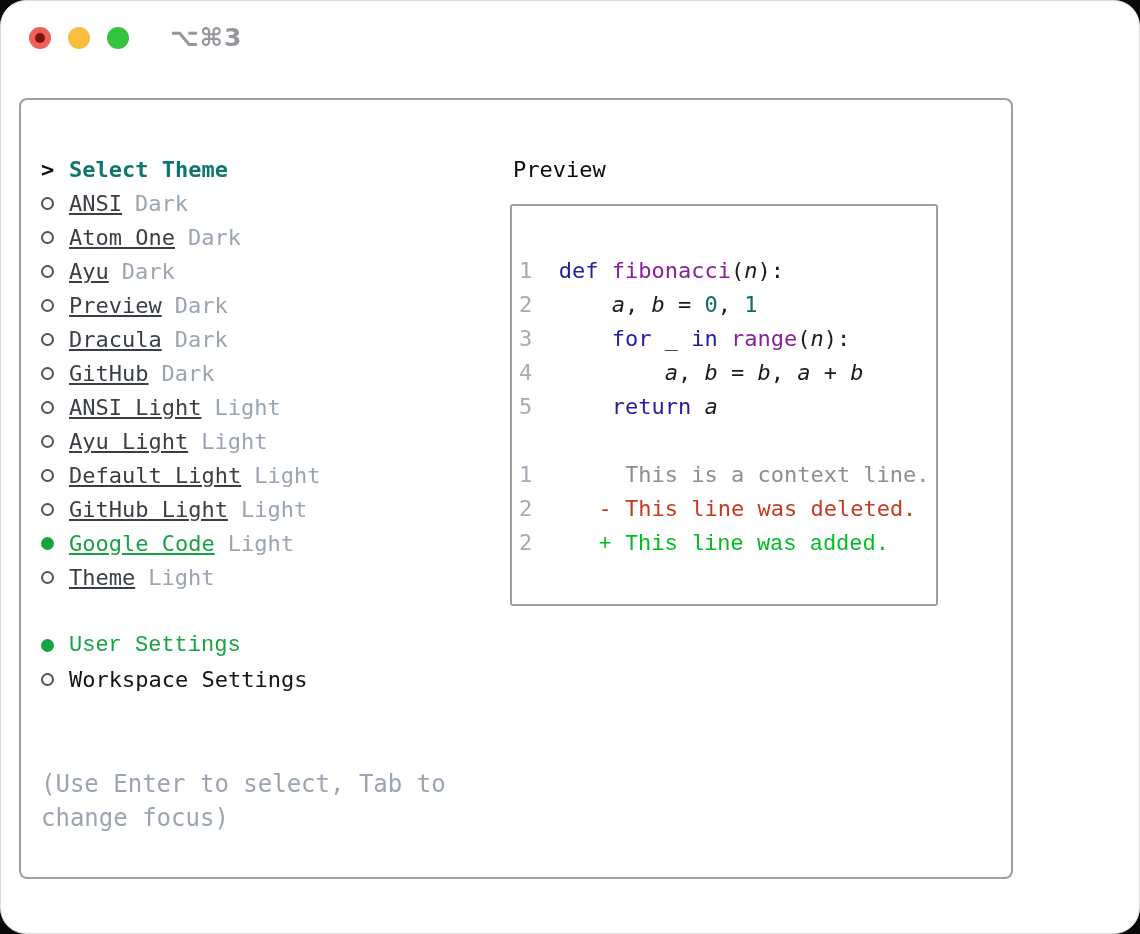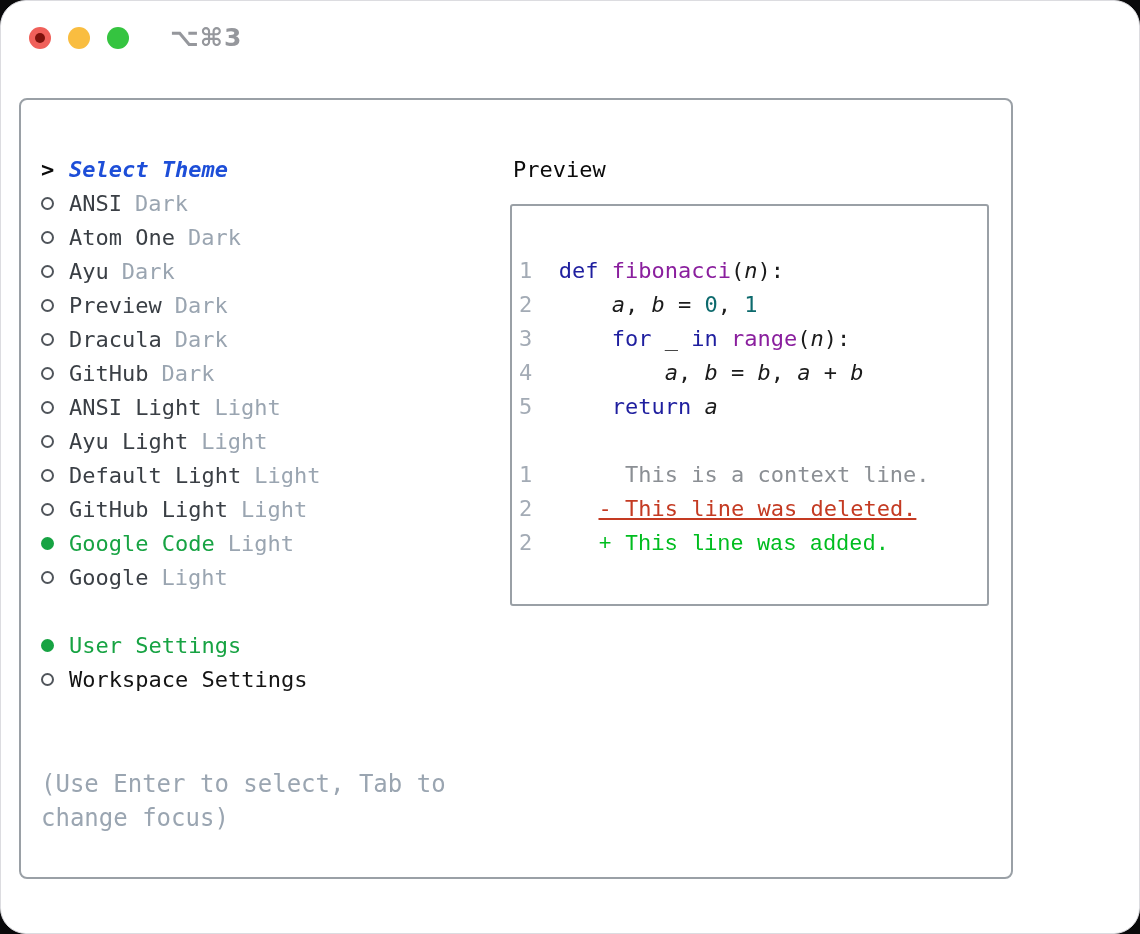--- a/index.html
+++ b/index.html
@@ -31,56 +31,56 @@
     position:absolute;left:18px;top:97px;width:994px;height:781px;
     box-sizing:border-box;border:2px solid var(--border);border-radius:8px;
     background:#fff;
   }
   .row{display:flex;align-items:center;height:34px;font-size:22px;}
   .marker{width:28px;flex:0 0 28px;display:flex;align-items:center;}
   .hdr-marker{font-weight:bold;color:#0b0b0b;}
   .radio{width:13px;height:13px;border:2px solid #50555b;border-radius:50%;
     box-sizing:border-box;background:transparent;}
   .radio.on{background:var(--green);border-color:var(--green);}
-  .hdr-label{font-weight:bold;color:#1d4ed8;font-style:italic;}
-  .item-name{color:var(--name);}
+  .hdr-label{font-weight:bold;color:#0f766e;}
+  .item-name{color:var(--name);text-decoration:underline;}
   .item-name.sel{color:var(--green);}
   .item-variant{color:var(--muted);margin-left:13px;}
   .theme-list{position:absolute;left:20px;top:52px;}
   .apply-block{position:absolute;left:20px;top:528px;}
   .apply-label{color:#141414;}
-  .apply-label.sel{color:var(--green);}
+  .apply-label.sel{color:var(--green);font-family:Liberation Mono, monospace;}
   .hint{
     position:absolute;left:20px;top:667px;width:432px;
     font-size:24px;line-height:34px;color:var(--muted);
   }
   
   .preview-title{
     position:absolute;left:492px;top:52px;height:34px;display:flex;align-items:center;
     font-size:22px;font-weight:normal;color:#0b0b0b;
   }
   .preview-box{
-    position:absolute;left:489px;top:104px;width:479px;height:402px;
+    position:absolute;left:489px;top:104px;width:428px;height:402px;
     box-sizing:border-box;border:2px solid var(--border);border-radius:3px;
     overflow:hidden;background:#fff;
   }
   pre.code{
     margin:0;padding:48px 0 0 7px;
     font-family:"DejaVu Sans Mono", monospace;
     font-size:22px;line-height:34px;
   }
   .code-line{height:34px;white-space:pre;}
   .ln{display:inline-block;width:3ch;color:var(--ln);}
   .tok-kwd{color:var(--kwd);}
   .tok-typ{color:var(--typ);}
   .tok-lit{color:var(--lit);}
   .tok-pln{color:var(--pln);}
   .tok-var{color:var(--pln);font-style:italic;}
   .tok-ctx{color:var(--ctx);}
-  .tok-del{color:var(--del);text-decoration:underline;}
+  .tok-del{color:var(--del);}
   .tok-add{color:var(--add);font-family:Liberation Mono, monospace;}
 </style>
 </head>
 <body>
 
 <div class="window">
   <div class="titlebar">
     <div class="lights" id="traffic">
         <div class="light" style="background: rgb(240, 96, 90);">
           <i></i>
@@ -173,21 +173,21 @@
           <span class="marker">
             <span class="radio on"></span>
           </span>
           <span class="item-name sel">Google Code</span>
           <span class="item-variant">Light</span>
         </div>
         <div class="row">
           <span class="marker">
             <span class="radio"></span>
           </span>
-          <span class="item-name">Google</span>
+          <span class="item-name">Theme</span>
           <span class="item-variant">Light</span>
         </div>
       </div>
 
     <div class="apply-block" id="apply-block">
         <div class="row">
           <span class="marker">
             <span class="radio on"></span>
           </span>
           <span class="apply-label sel">User Settings</span>

